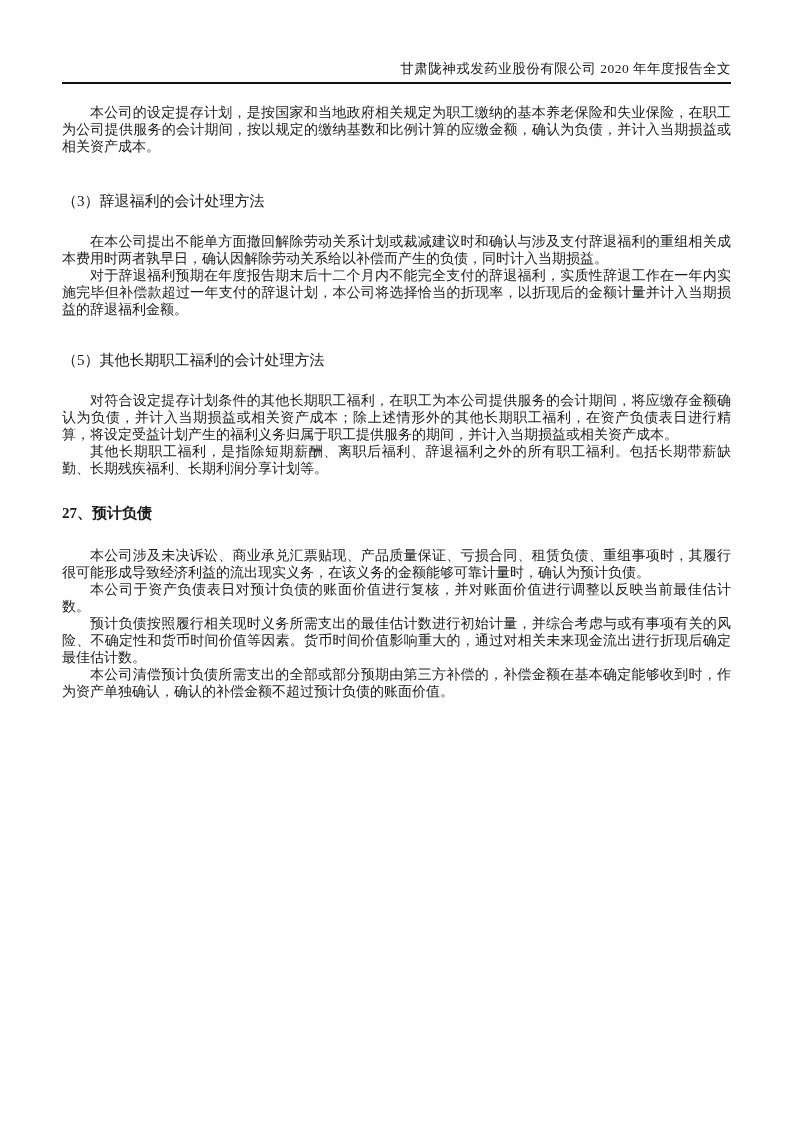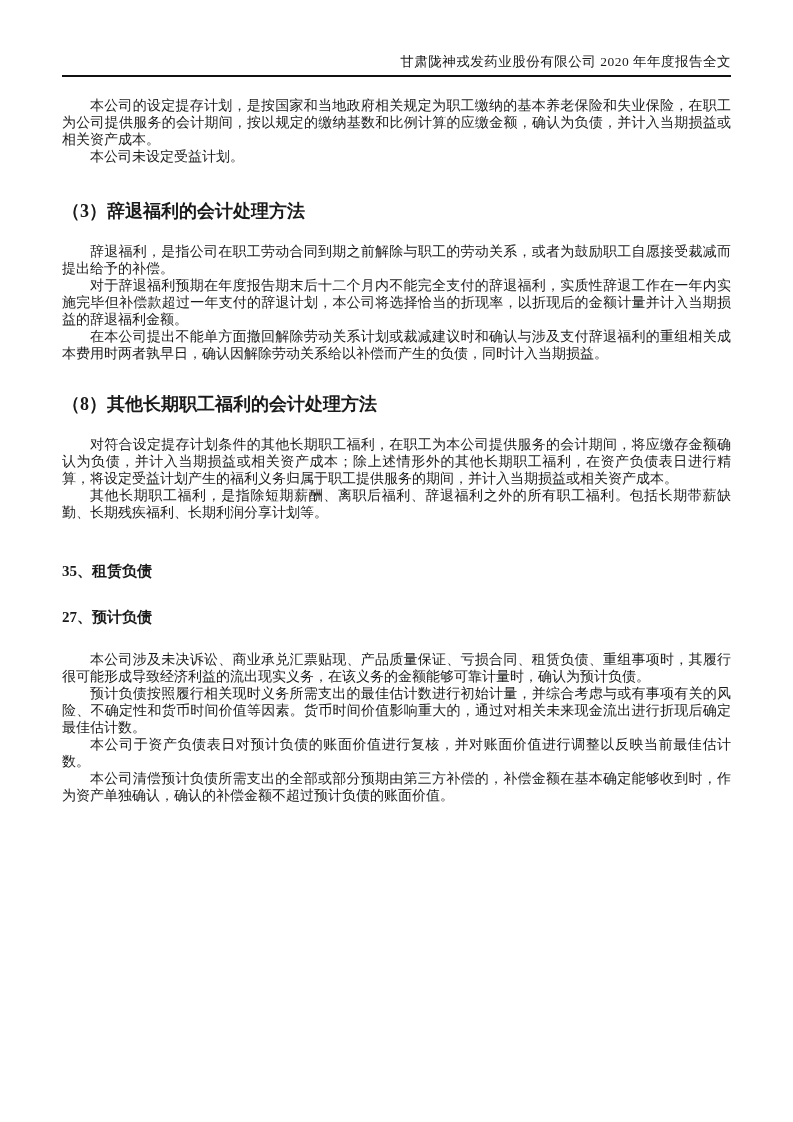--- a/index.html
+++ b/index.html
@@ -5,21 +5,21 @@
   * { margin: 0; padding: 0; box-sizing: border-box; }
   html, body { background: #ffffff; }
   body {
     font-family: "Liberation Serif", "DejaVu Serif", serif;
     color: #1a1a1a;
   }
   .page {
     position: relative;
     width: 793px;
     height: 866px;
-    margin: 1px auto;
+    margin: 8px auto;
     background: #ffffff;
     overflow: hidden;
   }
   .page-inner {
     padding: 0 62px;
   }
   .report-header {
     margin-top: 52px;
     padding-bottom: 5px;
     border-bottom: 2px solid #111111;
@@ -32,22 +32,22 @@
     margin-top: 20px;
   }
   .para {
     font-size: 14px;
     line-height: 17px;
     text-align: justify;
     text-indent: 2em;
     word-break: break-all;
   }
   .heading-sub {
-    font-size: 18px;
-    font-weight: bold;
+    font-size: 15px;
+    font-weight: normal;
     line-height: 20px;
     margin-top: 36px;
     margin-bottom: 22px;
   }
   .heading-sub-2 {
     margin-top: 32px;
   }
   .heading-num {
     font-size: 15px;
     font-weight: bold;
@@ -74,36 +74,33 @@
 <div class="page">
   <div class="page-inner">
 
     <div class="report-header">
       <span>甘肃陇神戎发药业股份有限公司 2020 年年度报告全文</span>
     </div>
 
     <div class="content">
 
       <p class="para">本公司的设定提存计划，是按国家和当地政府相关规定为职工缴纳的基本养老保险和失业保险，在职工为公司提供服务的会计期间，按以规定的缴纳基数和比例计算的应缴金额，确认为负债，并计入当期损益或相关资产成本。</p>
-      <p class="para">本公司未设定受益计划。</p>
 
       <h3 class="heading-sub">（3）辞退福利的会计处理方法</h3>
-      <p class="para">辞退福利，是指公司在职工劳动合同到期之前解除与职工的劳动关系，或者为鼓励职工自愿接受裁减而提出给予的补偿。</p>
+      <p class="para">在本公司提出不能单方面撤回解除劳动关系计划或裁减建议时和确认与涉及支付辞退福利的重组相关成本费用时两者孰早日，确认因解除劳动关系给以补偿而产生的负债，同时计入当期损益。</p>
       <p class="para">对于辞退福利预期在年度报告期末后十二个月内不能完全支付的辞退福利，实质性辞退工作在一年内实施完毕但补偿款超过一年支付的辞退计划，本公司将选择恰当的折现率，以折现后的金额计量并计入当期损益的辞退福利金额。</p>
-      <p class="para">在本公司提出不能单方面撤回解除劳动关系计划或裁减建议时和确认与涉及支付辞退福利的重组相关成本费用时两者孰早日，确认因解除劳动关系给以补偿而产生的负债，同时计入当期损益。</p>
 
-      <h3 class="heading-sub heading-sub-2">（8）其他长期职工福利的会计处理方法</h3>
+      <h3 class="heading-sub heading-sub-2">（5）其他长期职工福利的会计处理方法</h3>
       <p class="para">对符合设定提存计划条件的其他长期职工福利，在职工为本公司提供服务的会计期间，将应缴存金额确认为负债，并计入当期损益或相关资产成本；除上述情形外的其他长期职工福利，在资产负债表日进行精算，将设定受益计划产生的福利义务归属于职工提供服务的期间，并计入当期损益或相关资产成本。</p>
       <p class="para">其他长期职工福利，是指除短期薪酬、离职后福利、辞退福利之外的所有职工福利。包括长期带薪缺勤、长期残疾福利、长期利润分享计划等。</p>
 
-      <h2 class="heading-num heading-num-35">35、租赁负债</h2>
       <h2 class="heading-num heading-num-36">27、预计负债</h2>
 
       <p class="para">本公司涉及未决诉讼、商业承兑汇票贴现、产品质量保证、亏损合同、租赁负债、重组事项时，其履行很可能形成导致经济利益的流出现实义务，在该义务的金额能够可靠计量时，确认为预计负债。</p>
+      <p class="para">本公司于资产负债表日对预计负债的账面价值进行复核，并对账面价值进行调整以反映当前最佳估计数。</p>
       <p class="para">预计负债按照履行相关现时义务所需支出的最佳估计数进行初始计量，并综合考虑与或有事项有关的风险、不确定性和货币时间价值等因素。货币时间价值影响重大的，通过对相关未来现金流出进行折现后确定最佳估计数。</p>
-      <p class="para">本公司于资产负债表日对预计负债的账面价值进行复核，并对账面价值进行调整以反映当前最佳估计数。</p>
       <p class="para">本公司清偿预计负债所需支出的全部或部分预期由第三方补偿的，补偿金额在基本确定能够收到时，作为资产单独确认，确认的补偿金额不超过预计负债的账面价值。</p>
 
     </div>
   </div>
 
   <div class="page-number">126</div>
 </div>
 
 </body></html>

